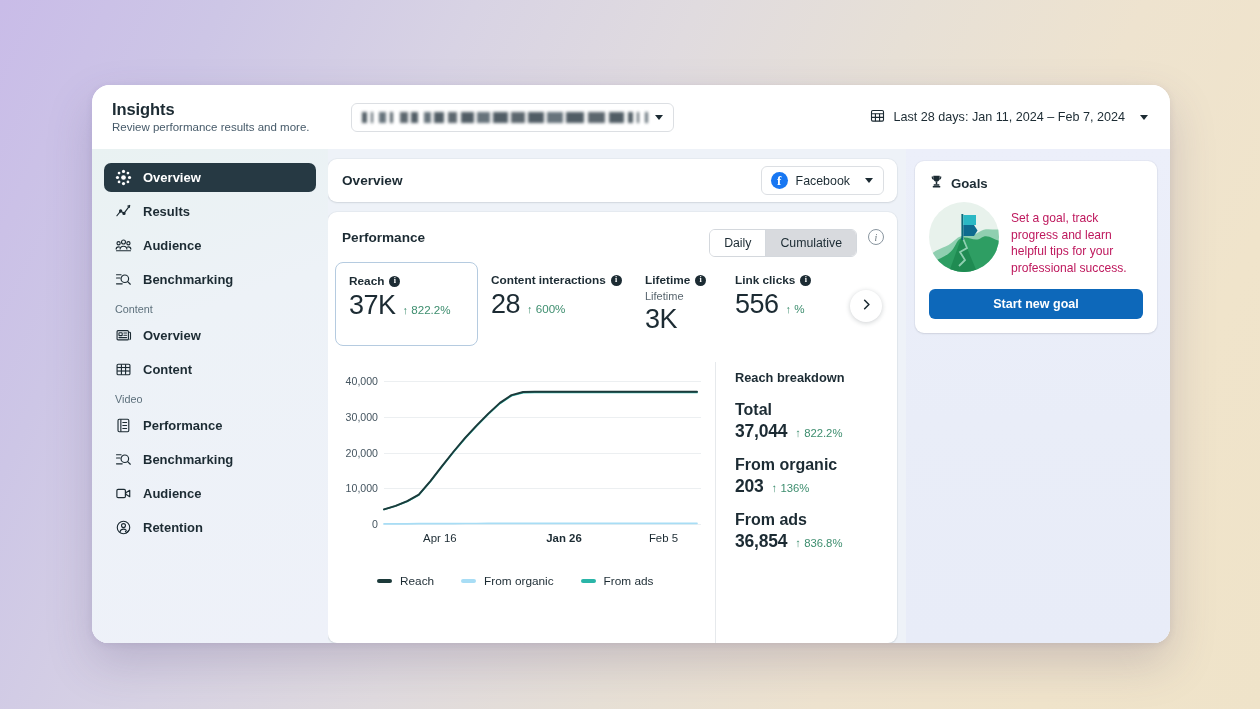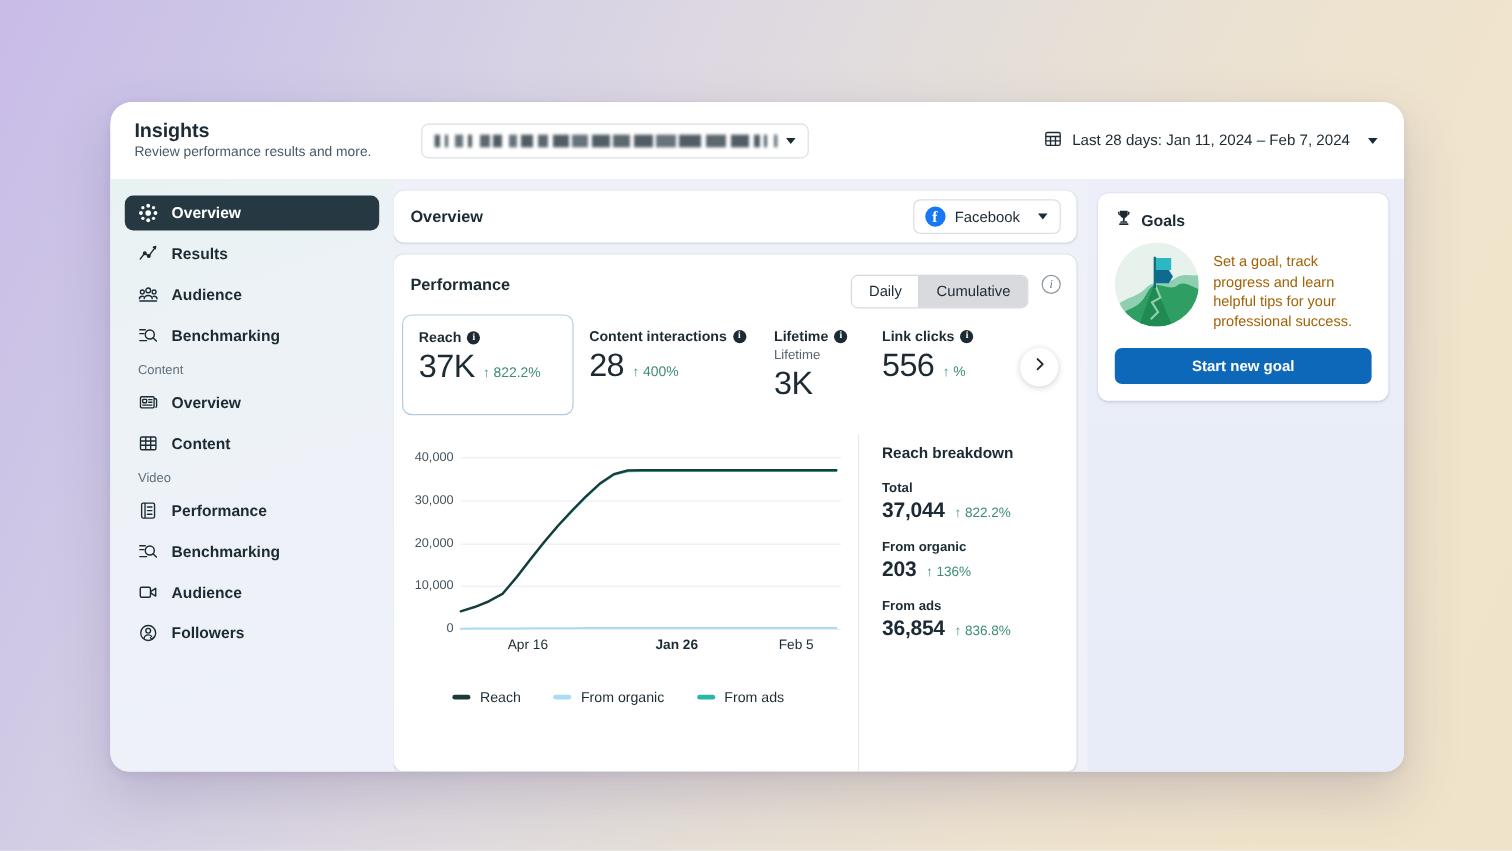--- a/index.html
+++ b/index.html
@@ -411,21 +411,21 @@
   .leg-swatch { width: 15px; height: 3.4px; border-radius: 2px; display: block; }
 
   #breakdown {
     width: 182px;
     flex: 0 0 182px;
     border-left: 1px solid #e6e9ec;
     padding: 8px 14px 0 19px;
   }
   .bd-title { font-size: 12.8px; font-weight: bold; color: #1c2b33; margin-bottom: 16px; }
   .bd-row { margin-bottom: 14px; }
-  .bd-label { font-size: 11px; color: #1c2b33; font-weight: bold; }
+  .bd-label { font-size: 16px; color: #1c2b33; font-weight: bold; }
   .bd-valrow { display: flex; align-items: baseline; gap: 8px; margin-top: 2px; white-space: nowrap; }
   .bd-value { font-size: 17.5px; font-weight: bold; color: #1c2b33; letter-spacing: -0.2px; }
   .bd-delta { font-size: 11.3px; color: #3e8e6f; }
 
   
   #right-rail {
     width: 264px;
     flex: 0 0 264px;
     background: linear-gradient(180deg, #eceffa 0%, #e9edf8 55%, #e8ecf8 100%);
     padding: 12px 13px 0 9px;
@@ -439,21 +439,21 @@
   }
   .goals-head {
     display: flex; align-items: center; gap: 7px;
     font-size: 13.2px; font-weight: bold; color: #1c2b33;
     margin-bottom: 10px;
   }
   .goals-body { display: flex; gap: 12px; align-items: flex-start; }
   .goals-text {
     font-size: 12.1px;
     line-height: 16.5px;
-    color: #a16207;
+    color: #be185d;
     padding-top: 8px;
   }
   #start-goal-btn {
     margin-top: 13px;
     width: 100%;
     height: 30px;
     background: #0d68ba;
     color: #fff;
     border: none;
     border-radius: 6px;
@@ -627,21 +627,21 @@
 
       <div class="nav-item">
         <span class="nav-ico">
           <svg width="17" height="17" viewBox="0 0 18 18" fill="none" stroke="#1c2b33" stroke-width="1.2" stroke-linecap="round">
             <circle cx="9" cy="9" r="6.6"></circle>
             <circle cx="9" cy="7" r="2.1"></circle>
             <path d="M5.3 13.6c.5-1.9 1.9-2.9 3.7-2.9 1.2 0 2.3.45 3 1.3"></path>
             <path d="M11 13.2 l1.3 1.3 l2.3-2.5"></path>
           </svg>
         </span>
-        <span>Followers</span>
+        <span>Retention</span>
       </div>
     </nav>
 
     <main id="main">
 
       <div class="card" id="overview-card">
         <div class="card-heading">Overview</div>
         <div class="spacer"></div>
         <div id="platform-select">
           <span class="fb-badge">f</span>
@@ -675,21 +675,21 @@
             </div>
           </div>
 
           <div class="metric" style="width:154px">
             <div class="metric-label">
               <span>Content interactions</span>
               <span class="info-dot">i</span>
             </div>
             <div class="metric-valrow">
               <span class="metric-value">28</span>
-              <span class="metric-delta"><span class="arr">↑</span>&nbsp;<span>400%</span></span>
+              <span class="metric-delta"><span class="arr">↑</span>&nbsp;<span>600%</span></span>
             </div>
           </div>
 
           <div class="metric" style="width:90px">
             <div class="metric-label">
               <span>Lifetime</span>
               <span class="info-dot">i</span>
             </div>
             <div class="metric-sub">Lifetime</div>
             <div class="metric-valrow">

